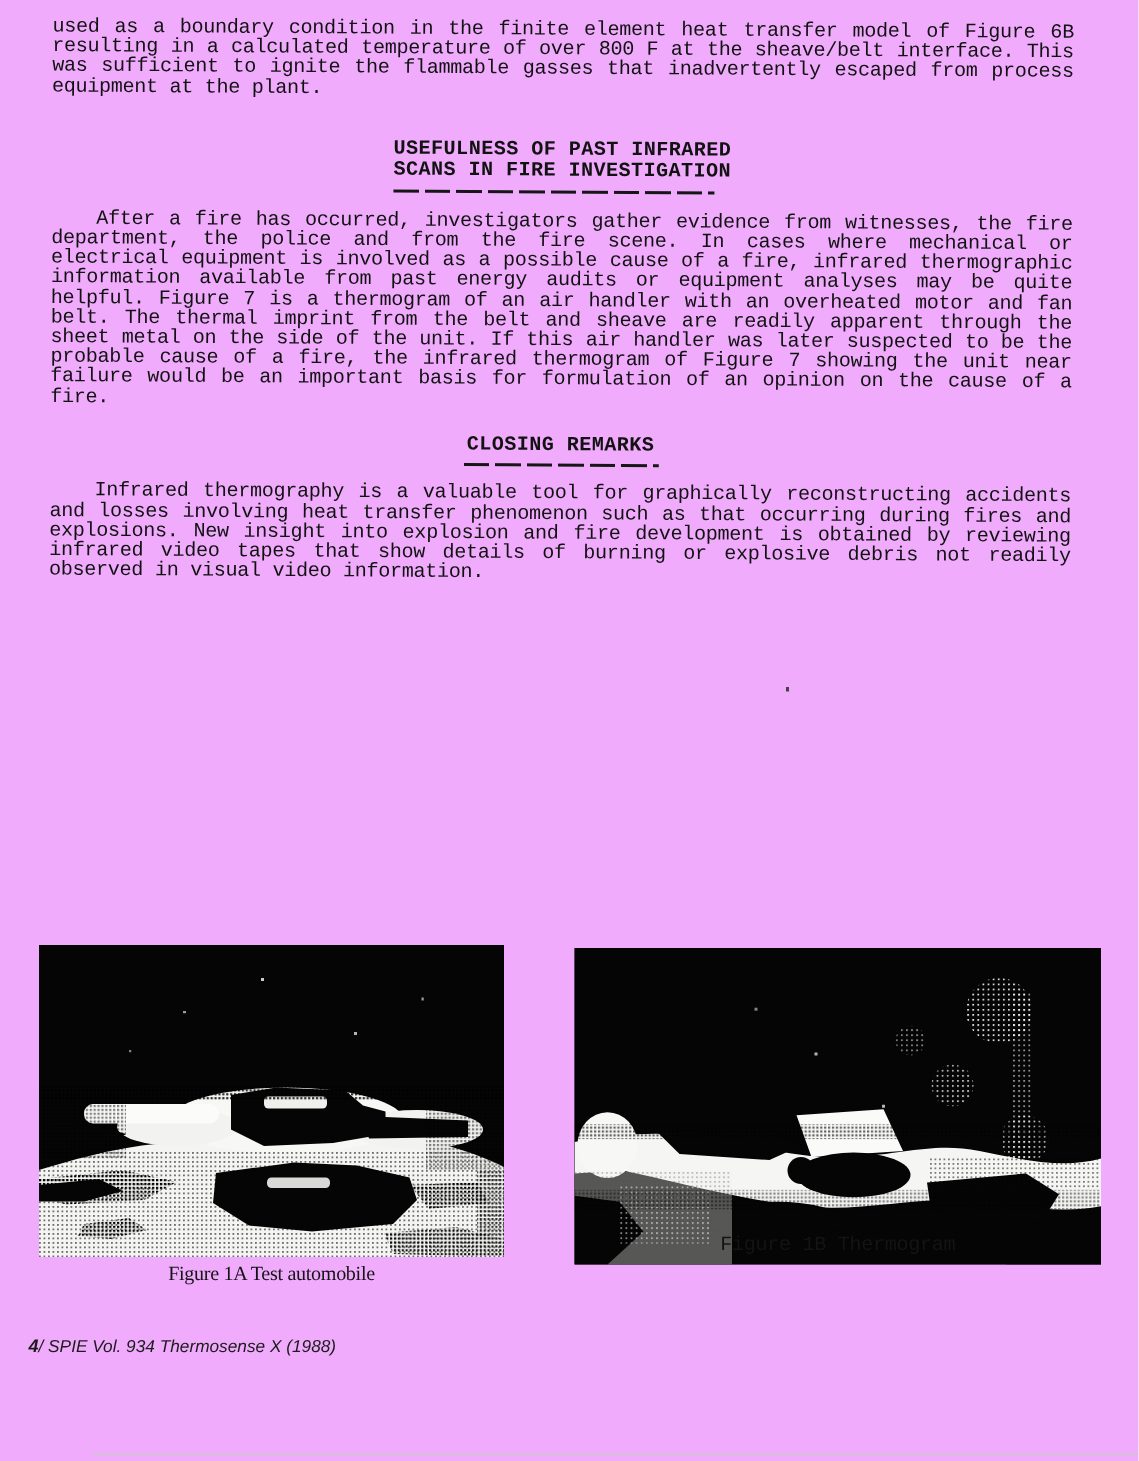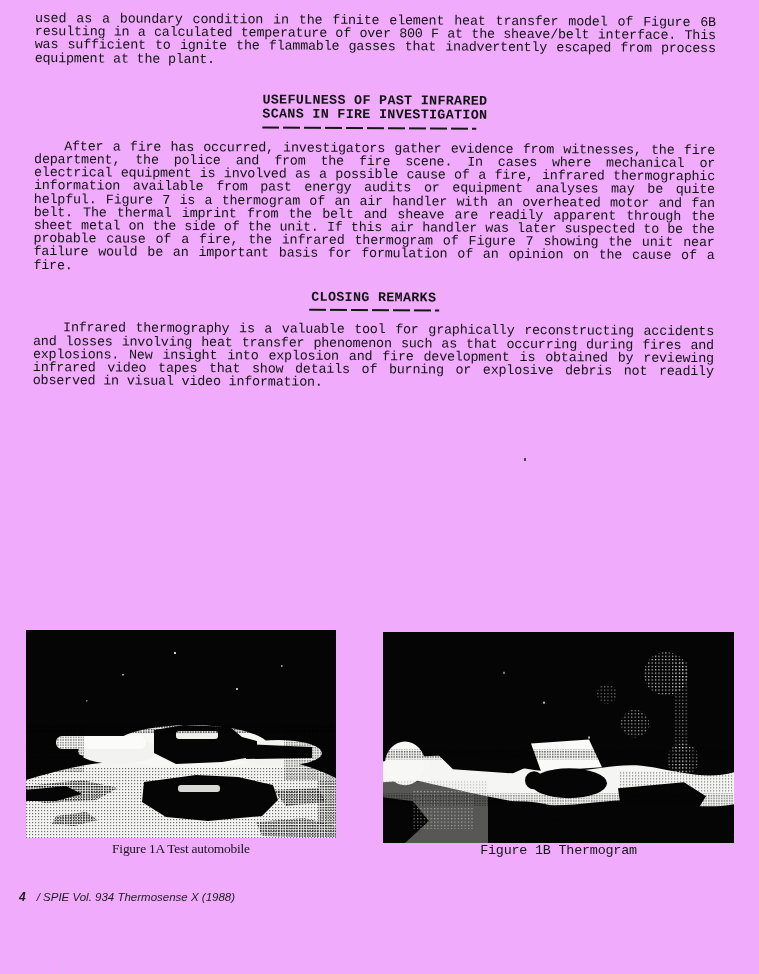--- a/index.html
+++ b/index.html
@@ -49,29 +49,29 @@
   }
   .fig svg{display:block;width:100%;height:100%;}
   .fig1a{left:26px;top:630px;width:310px;height:208px;}
   .fig1b{left:383px;top:632px;width:351px;height:211px;}
   .caption{
     position:absolute;
     font-size:13.4px;line-height:14px;letter-spacing:-0.2px;
     text-align:center;color:#141414;
   }
   .cap1a{left:26px;top:842px;width:310px;font-family:Liberation Serif, serif;}
-  .cap1b{left:383px;top:844px;width:351px;}
+  .cap1b{left:383px;top:824px;width:351px;}
   .footer{
     position:absolute;left:19px;top:890px;
     font-family:"Liberation Sans","DejaVu Sans",sans-serif;
     font-style:italic;font-size:11.5px;color:#1b1b1b;
     display:flex;align-items:baseline;
   }
   .footer .pg{font-weight:bold;font-size:12px;}
-  .footer .cite{margin-left:11px;}
+  .footer .cite{}
   .bottom-hairline{
     position:absolute;left:62px;top:969px;width:697px;height:1px;
     background:#c9c9c9;
   }
 </style>
 </head>
 <body>
 
 <div class="page">
 

